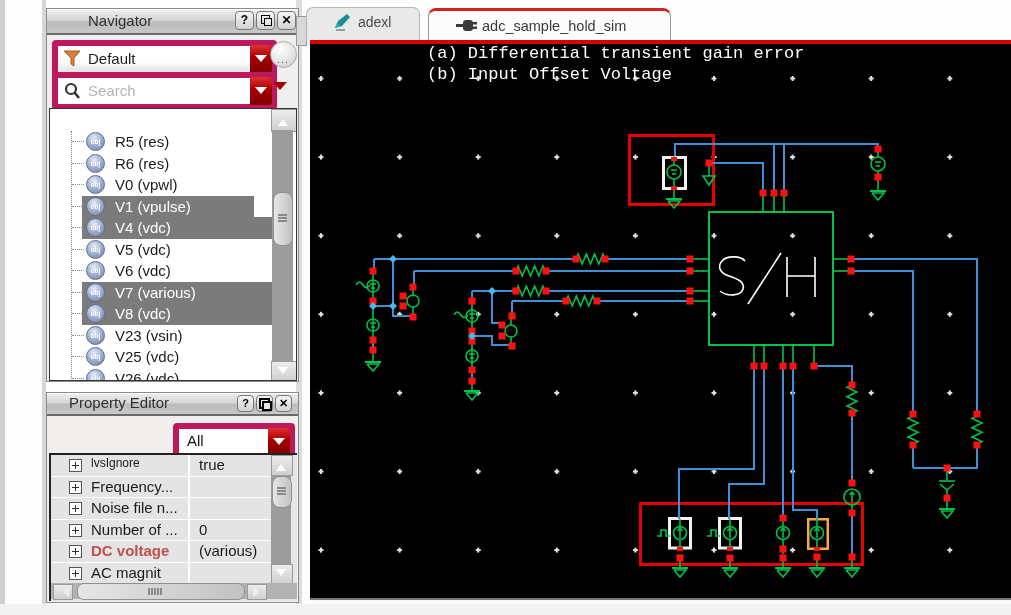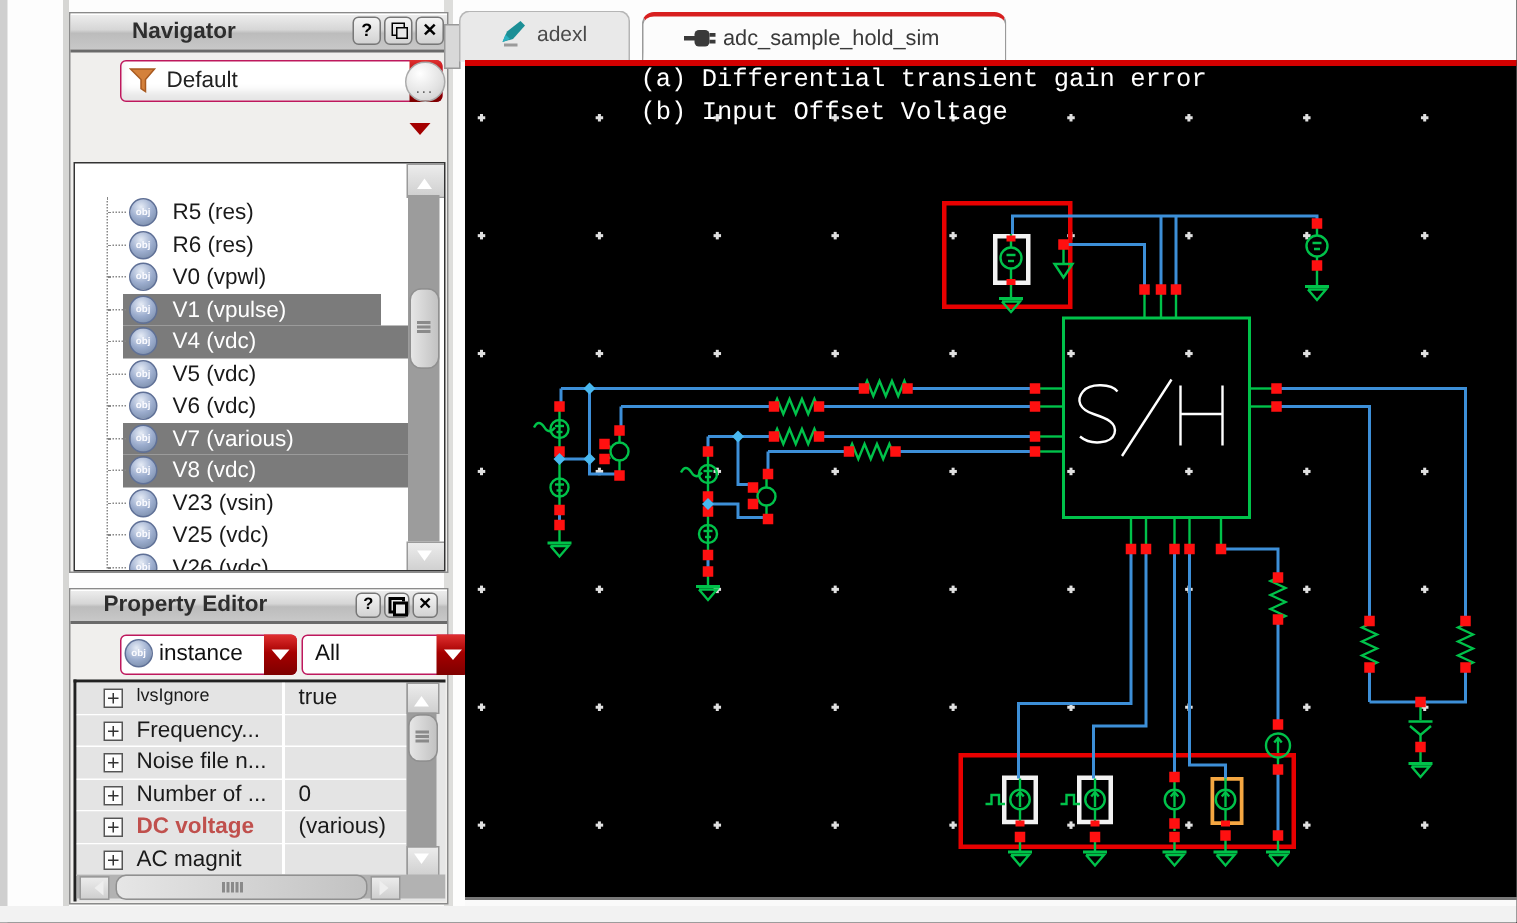--- a/index.html
+++ b/index.html
@@ -4,26 +4,26 @@
 <style>
 html,body{margin:0;padding:0;}
 body{width:1011px;height:615px;background:#fdfdfd;position:relative;overflow:hidden;
   font-family:"Liberation Sans", sans-serif;}
 .abs{position:absolute;}
 
 .panel{position:absolute;left:46px;width:251px;background:#f0efed;border:1px solid #8a8a8a;}
 .titlebar{position:absolute;left:0;top:0;right:0;height:24px;
   background:linear-gradient(#efefef,#d6d6d6 45%,#bcbcbc 55%,#c8c8c8);
   border-bottom:2px solid #6a6a6a;box-shadow:inset 0 1px 0 #fff;}
-.titlebar .ttl{position:absolute;top:3px;font-size:15px;font-weight:bold;color:#2e2e2e;}
+.titlebar .ttl{position:absolute;top:3px;font-size:15px;font-weight:normal;color:#2e2e2e;}
 .tbtn{position:absolute;top:2px;width:17px;height:17px;background:linear-gradient(#f4f4f4,#d2d2d2);
   border:1px solid #777;border-radius:4px;color:#000;font-weight:bold;font-size:12px;
   text-align:center;line-height:16px;}
-.combo{position:absolute;background:#fff;border:1px solid #be185d;border-radius:4px;
-  box-shadow:inset 0 -6px 6px rgba(0,0,0,0.10);margin-left:28px;}
+.combo{position:absolute;background:#fff;border:6px solid #be185d;border-radius:4px;
+  box-shadow:inset 0 -6px 6px rgba(0,0,0,0.10);}
 .redbtn{position:absolute;right:-1px;top:-1px;bottom:-1px;width:22px;
   background:linear-gradient(#e03030,#a60000 45%,#7e0000);border-radius:0 4px 4px 0;}
 .redbtn:after{content:"";position:absolute;left:5px;top:10px;border:6px solid transparent;
   border-top:7px solid #fff;border-bottom:none;}
 .objicon{position:absolute;width:19px;height:19px;border-radius:50%;
   background:radial-gradient(circle at 7px 5px,#e6ecf6,#9cadce 50%,#70839f);
   border:1px solid #5f7096;box-sizing:border-box;}
 .objicon:after{content:"obj";position:absolute;left:3.5px;top:5px;font-size:6.5px;font-weight:bold;color:#fbfbff;}
 
 .row{position:absolute;left:0;height:21.5px;font-size:15px;color:#1a1a1a;white-space:nowrap;}
@@ -63,20 +63,28 @@
   <div class="combo" style="left:5px;top:31px;width:213px;height:26px;">
     <svg width="20" height="18" style="position:absolute;left:5px;top:4px;">
       <polygon points="1,1 17,1 11,8 11,16 8,14 8,8" fill="#d4813b" stroke="#a85a20" stroke-width="1"></polygon>
     </svg>
     <div style="position:absolute;left:30px;top:4px;font-size:15px;color:#222;">Default</div>
     <div class="redbtn"></div>
   </div>
   <div class="abs" style="left:223px;top:32px;width:25px;height:25px;border-radius:50%;background:radial-gradient(circle at 9px 7px,#ffffff,#e2e2e2 60%,#c8c8c8);border:1px solid #aaa;"></div>
   <div class="abs" style="left:230px;top:44px;font-size:11px;color:#666;letter-spacing:1px;">...</div>
 
+  <div class="combo" style="left:5px;top:63px;width:213px;height:26px;box-shadow:none;">
+    <svg width="18" height="20" style="position:absolute;left:6px;top:4px;">
+      <circle cx="7" cy="7" r="5" fill="none" stroke="#333" stroke-width="2.2"></circle>
+      <line x1="10.5" y1="10.5" x2="15" y2="16" stroke="#333" stroke-width="2.6"></line>
+    </svg>
+    <div style="position:absolute;left:30px;top:4px;font-size:15px;color:#b4b4b4;">Search</div>
+    <div class="redbtn"></div>
+  </div>
   <div class="abs" style="left:226px;top:73px;width:0;height:0;border:7px solid transparent;border-top:8px solid #a40000;"></div>
 
   <div class="abs" style="left:2px;top:99px;width:246px;height:271px;border:1px solid #333;background:#fff;overflow:hidden;">
 
     <div class="sbbtn" style="left:221px;top:0;width:24px;height:21px;">
         <div class="wtri-up" style="left:6px;top:4px;"></div>
       </div>
 
     <div id="treerows">
         <div class="row" style="top:22px;left:32px;width:190px;">
@@ -156,25 +164,20 @@
   <div class="titlebar" style="height:21px;">
     <div class="ttl" style="left:22px;top:1px;">Property Editor</div>
     <div class="tbtn" style="left:190px;width:15px;height:15px;line-height:14px;font-size:11px;">?</div>
     <div class="tbtn" style="left:209px;width:15px;height:15px;">
         <span style="position:absolute;left:2px;top:2px;width:7px;height:7px;border:2px solid #000;"></span>
         <span style="position:absolute;left:5px;top:5px;width:6px;height:6px;border:2px solid #000;background:#e8e8e8;"></span>
       </div>
     <div class="tbtn" style="left:228px;width:15px;height:15px;line-height:14px;font-size:11px;">✕</div>
   </div>
 
-  <div class="combo" style="left:5px;top:30px;width:116px;height:25px;box-shadow:none;">
-    <div class="objicon" style="left:2px;top:2px;"></div>
-    <div style="position:absolute;left:25px;top:3px;font-size:15px;color:#111;">instance</div>
-    <div class="redbtn"></div>
-  </div>
   <div class="combo" style="left:126px;top:30px;width:110px;height:25px;box-shadow:none;">
     <div style="position:absolute;left:8px;top:3px;font-size:15px;color:#111;">All</div>
     <div class="redbtn"></div>
   </div>
 
   <div class="abs" style="left:2px;top:60px;width:246px;height:146px;border-top:2px solid #222;border-left:2px solid #222;background:#e6e6e6;overflow:hidden;">
     <div id="perows">
         <div style="position:absolute;left:0;top:0px;width:220px;height:20.5px;background:#e4e4e4;border-bottom:1px solid #fff;">
           <div class="plus" style="top:4px;"></div>
           <span style="position:absolute;left:40px;top:1px;font-size:12px;color:#1a1a1a;">lvsIgnore</span>

